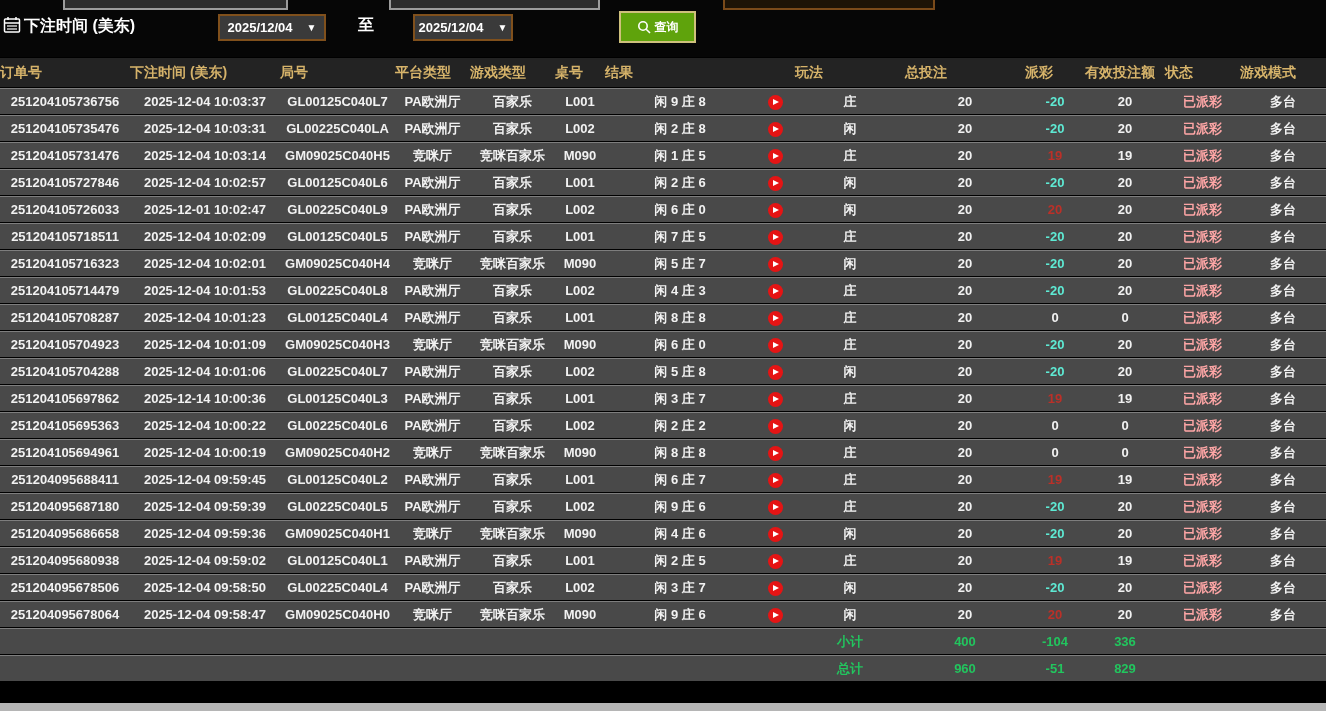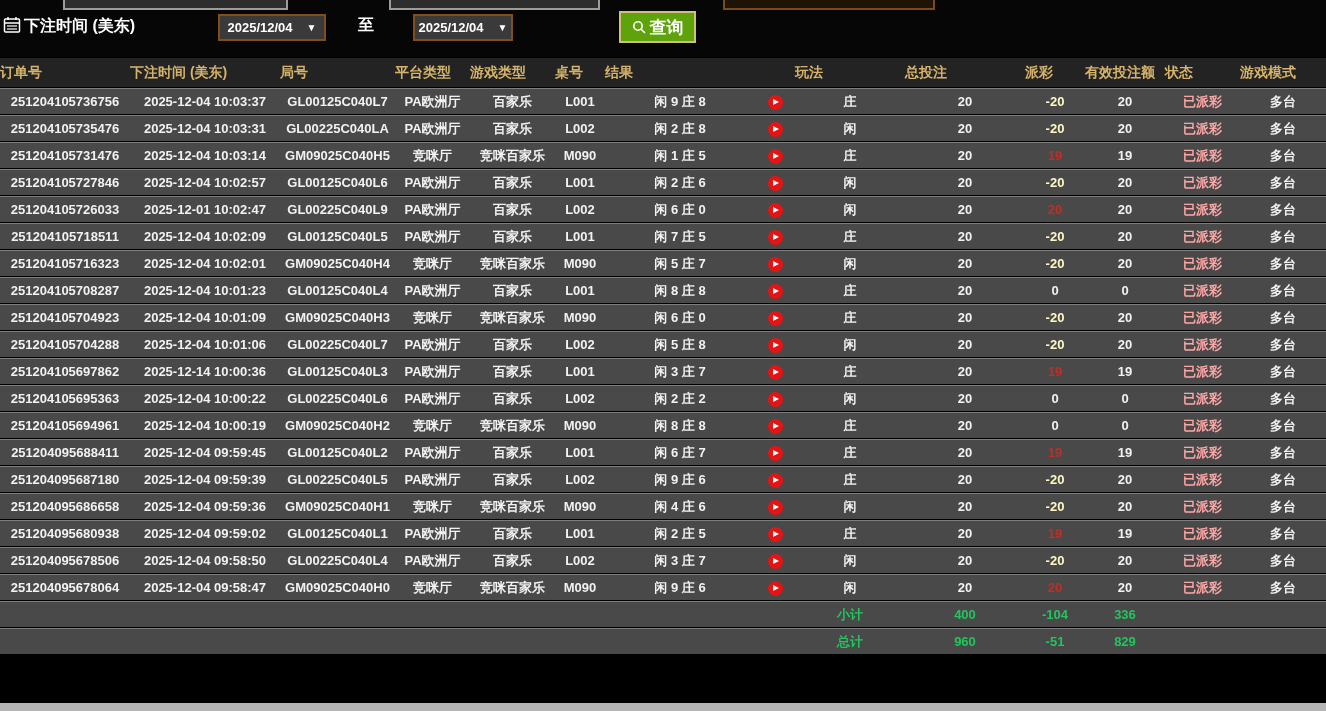--- a/index.html
+++ b/index.html
@@ -14,33 +14,33 @@
   .filter-row { position:absolute; top:13px; left:0; width:100%; height:30px; }
   .cal-icon { position:absolute; left:3px; top:3px; }
   .filter-label { position:absolute; left:24px; top:3px; color:#fff; font-size:16px; font-weight:700; }
   .date-select { position:absolute; top:1px; height:27px; background:#3a3a3a;
                  border:2px solid #80501c; color:#fff; font-size:13px; font-weight:700;
                  display:flex; align-items:center; justify-content:center; gap:14px; cursor:pointer; }
   .date-from { left:218px; width:108px; }
   .date-to   { left:413px; width:100px; }
   .to-label  { position:absolute; left:358px; top:2px; color:#fff; font-size:16px; font-weight:700; }
   .search-btn { position:absolute; left:619px; top:-2px; height:32px; width:77px;
-                background:#5fa30c; border:2px solid #cfc07c; color:#fff; font-size:17px;
+                background:#5fa30c; border:2px solid #cfc07c; color:#fff; font-size:12px;
                 font-weight:700; display:flex; align-items:center; justify-content:center;
                 gap:3px; cursor:pointer; }
 
   
   table { width:1326px; table-layout:fixed; border-collapse:separate; border-spacing:0 1px;
           background:#000; }
   thead th { height:29px; background:#232323; color:#d6b36a; font-size:14px; font-weight:700;
              text-align:left; }
   tbody td { height:26px; background:#494949; color:#f2f2f2; font-size:13px; font-weight:700;
              text-align:center; border-top:1px solid #7e7e7e; white-space:nowrap; overflow:hidden; }
   tbody tr.summary td { color:#22c55e; }
-  td.neg  { color:#fef9c3; }
+  td.neg  { color:#5eead4; }
   td.pos  { color:#bb3028; }
   td.zero { color:#f2f2f2; }
   td.status { color:#fca5a5; }
 
   .play-icon { display:inline-block; width:15px; height:15px; border-radius:50%;
                background:#e51414; position:relative; vertical-align:middle; cursor:pointer; }
   .play-icon::after { content:""; position:absolute; left:5px; top:4px;
                       border-left:6px solid #fff; border-top:3.5px solid transparent;
                       border-bottom:3.5px solid transparent; }
 
@@ -248,20 +248,38 @@
       <span class="play-icon"></span>
     </td>
     <td>闲</td>
     <td>20</td>
     <td class="neg">-20</td>
     <td>20</td>
     <td class="status">已派彩</td>
     <td>多台</td>
   </tr>
       <tr>
+    <td>251204105714479</td>
+    <td>2025-12-04 10:01:53</td>
+    <td>GL00225C040L8</td>
+    <td>PA欧洲厅</td>
+    <td>百家乐</td>
+    <td>L002</td>
+    <td>闲 4 庄 3</td>
+    <td>
+      <span class="play-icon"></span>
+    </td>
+    <td>庄</td>
+    <td>20</td>
+    <td class="neg">-20</td>
+    <td>20</td>
+    <td class="status">已派彩</td>
+    <td>多台</td>
+  </tr>
+      <tr>
     <td>251204105708287</td>
     <td>2025-12-04 10:01:23</td>
     <td>GL00125C040L4</td>
     <td>PA欧洲厅</td>
     <td>百家乐</td>
     <td>L001</td>
     <td>闲 8 庄 8</td>
     <td>
       <span class="play-icon"></span>
     </td>

